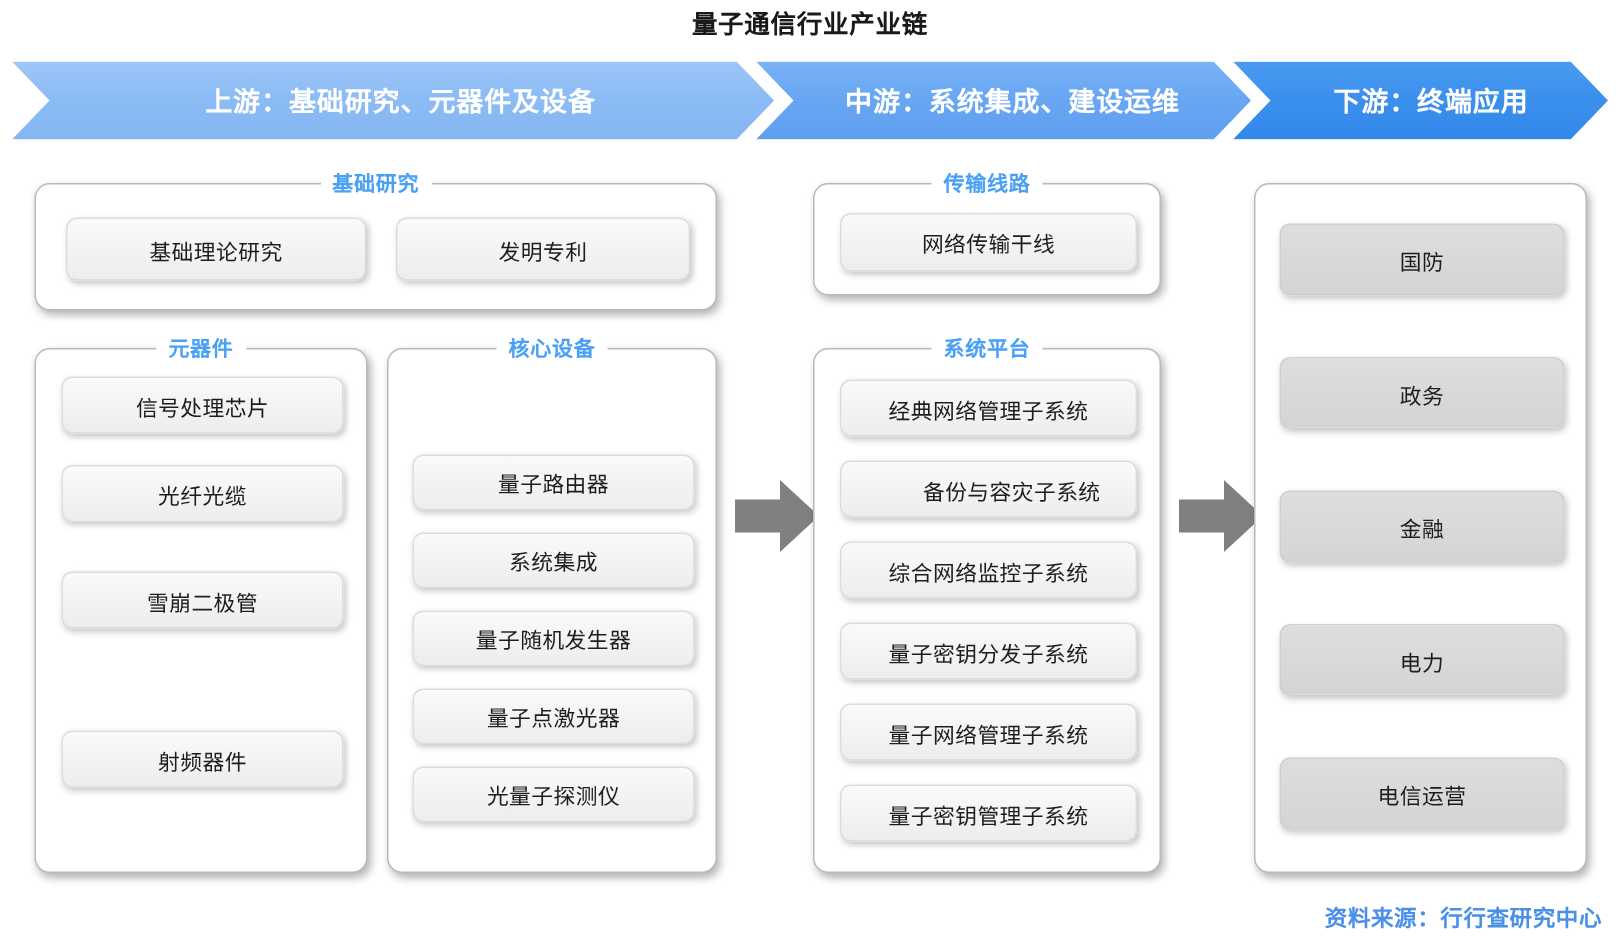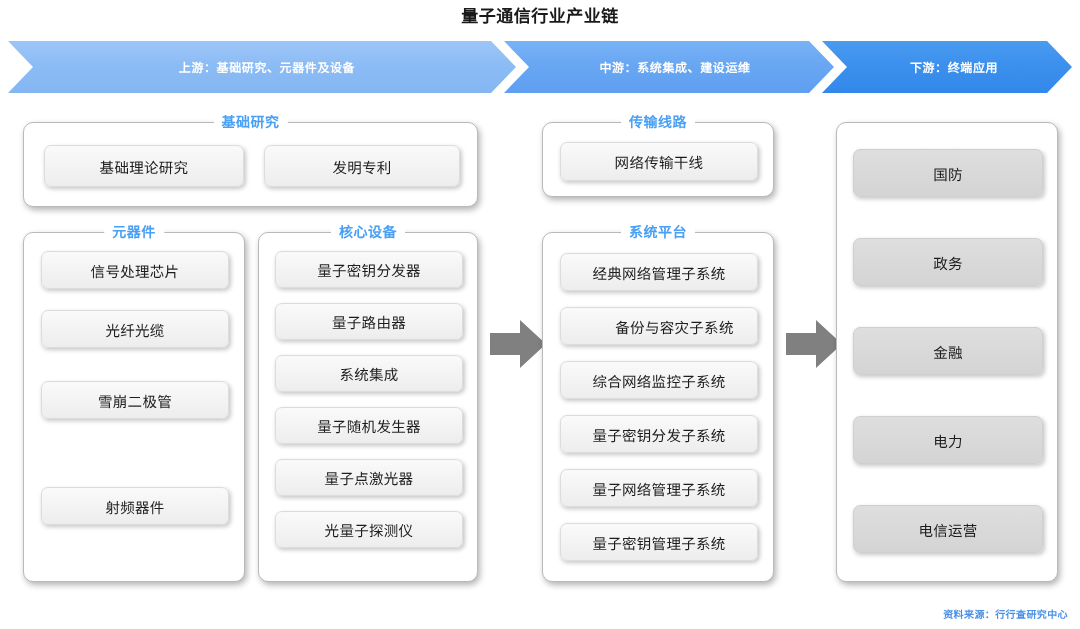--- a/index.html
+++ b/index.html
@@ -19,21 +19,21 @@
     text-align:center;
     font-size:17px;font-weight:bold;color:#1a1a1a;
     letter-spacing:.5px;
   }
 
   
   .banner{position:absolute;left:8px;top:41px;width:1064px;height:52px;}
   .chev{
     position:absolute;top:0;height:52px;
     display:flex;align-items:center;justify-content:center;
-    color:#ffffff;font-size:12px;font-weight:bold;letter-spacing:.6px;
+    color:#ffffff;font-size:18px;font-weight:bold;letter-spacing:.6px;
     filter:drop-shadow(1px 2px 2px rgba(0,0,0,.28));
     box-sizing:border-box;
   }
   .chev span{display:block;transform:translateY(-1px);}
   .chev-up{
     left:0;width:508px;
     background:linear-gradient(180deg,#9dc6f7 0%,#8cbcf5 45%,#84b6f2 100%);
     clip-path:polygon(0 0, 483px 0, 508px 50%, 483px 100%, 0 100%, 25px 50%);
     padding-left:10px;
   }
@@ -88,21 +88,21 @@
     border:1px solid #cfcfcf;
   }
 
   
   .flow-arrow{position:absolute;}
   .flow-arrow svg{display:block;}
 
   
   .source{
     position:absolute;right:12px;bottom:8px;
-    color:#4a90e8;font-size:10px;font-weight:bold;
+    color:#4a90e8;font-size:15px;font-weight:bold;
     letter-spacing:.4px;
   }
 </style>
 </head>
 <body>
 
 <div id="stage">
 
   <div class="page-title">量子通信行业产业链</div>
 
@@ -127,21 +127,20 @@
   <div class="group" style="left:23px;top:232px;width:222px;height:350px;">
     <div class="group-title" style="left:50%;transform:translateX(-50%);">元器件</div>
     <div class="chip" style="left:17px;top:18px;width:188px;height:38px;">信号处理芯片</div>
     <div class="chip" style="left:17px;top:77px;width:188px;height:38px;">光纤光缆</div>
     <div class="chip" style="left:17px;top:148px;width:188px;height:38px;">雪崩二极管</div>
     <div class="chip" style="left:17px;top:254px;width:188px;height:38px;">射频器件</div>
   </div>
 
   <div class="group" style="left:258px;top:232px;width:220px;height:350px;">
     <div class="group-title" style="left:50%;transform:translateX(-50%);">核心设备</div>
-    <div class="chip" style="left:16px;top:18px;width:188px;height:37px;">量子密钥分发器</div>
     <div class="chip" style="left:16px;top:70px;width:188px;height:37px;">量子路由器</div>
     <div class="chip" style="left:16px;top:122px;width:188px;height:37px;">系统集成</div>
     <div class="chip" style="left:16px;top:174px;width:188px;height:37px;">量子随机发生器</div>
     <div class="chip" style="left:16px;top:226px;width:188px;height:37px;">量子点激光器</div>
     <div class="chip" style="left:16px;top:278px;width:188px;height:37px;">光量子探测仪</div>
   </div>
 
   <div class="flow-arrow" style="left:490px;top:318px;">
     <svg width="56" height="52" viewBox="0 0 56 52" aria-hidden="true">
       <polygon points="0,15 30,15 30,2 56,26 30,50 30,37 0,37" fill="#808080"></polygon>

